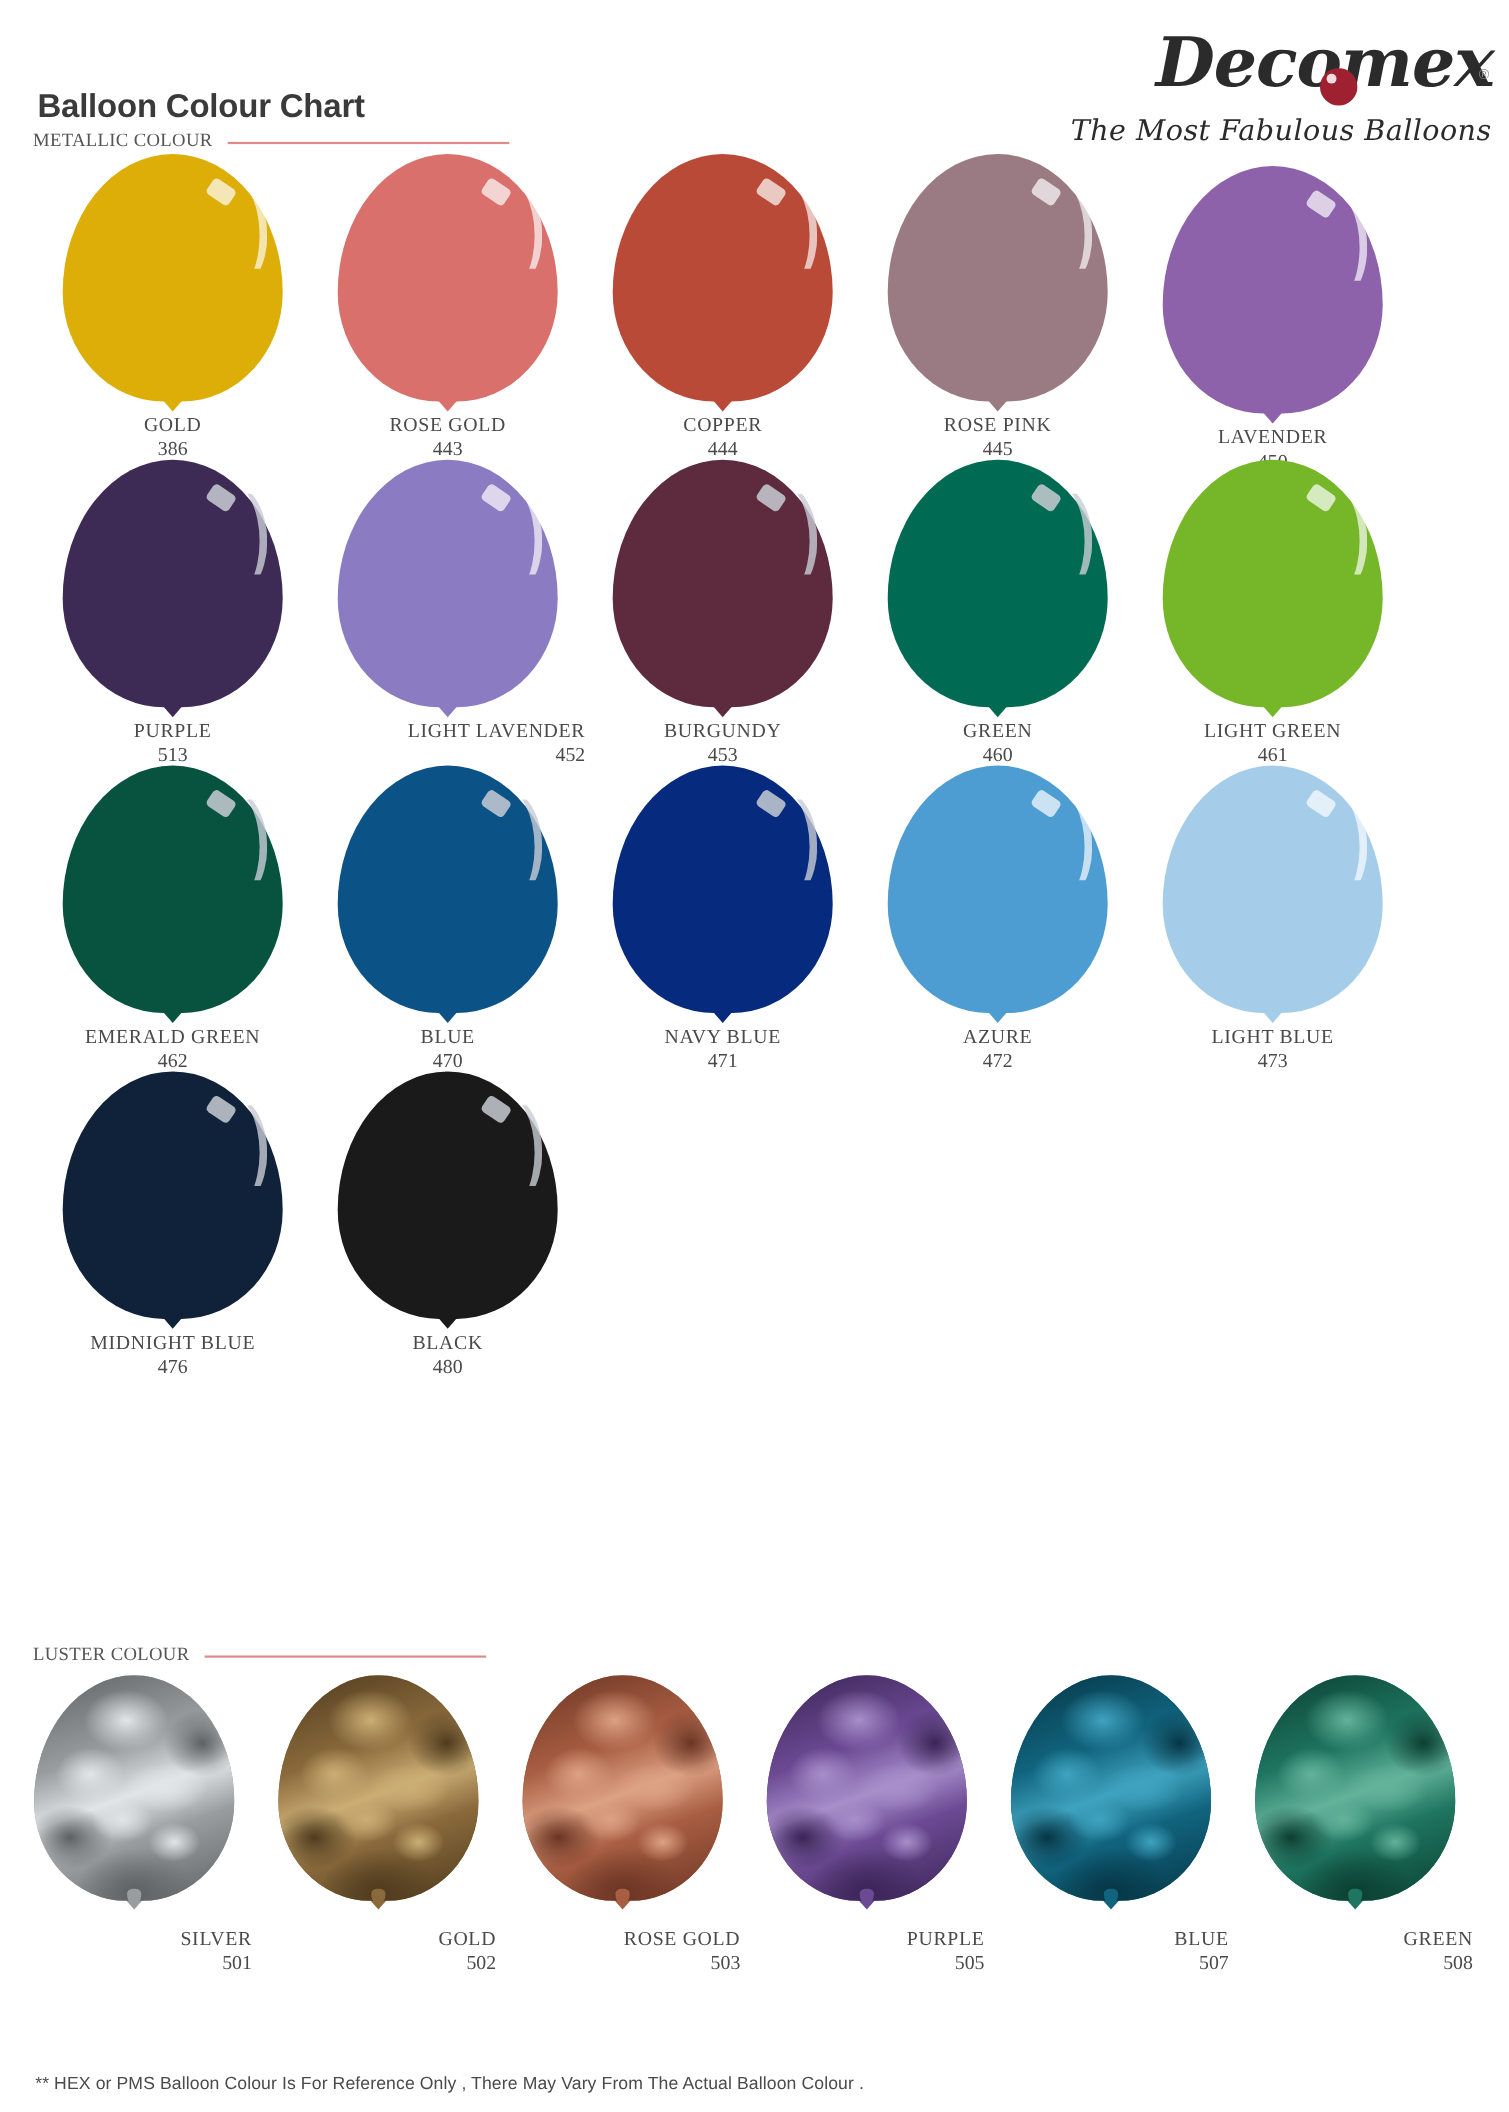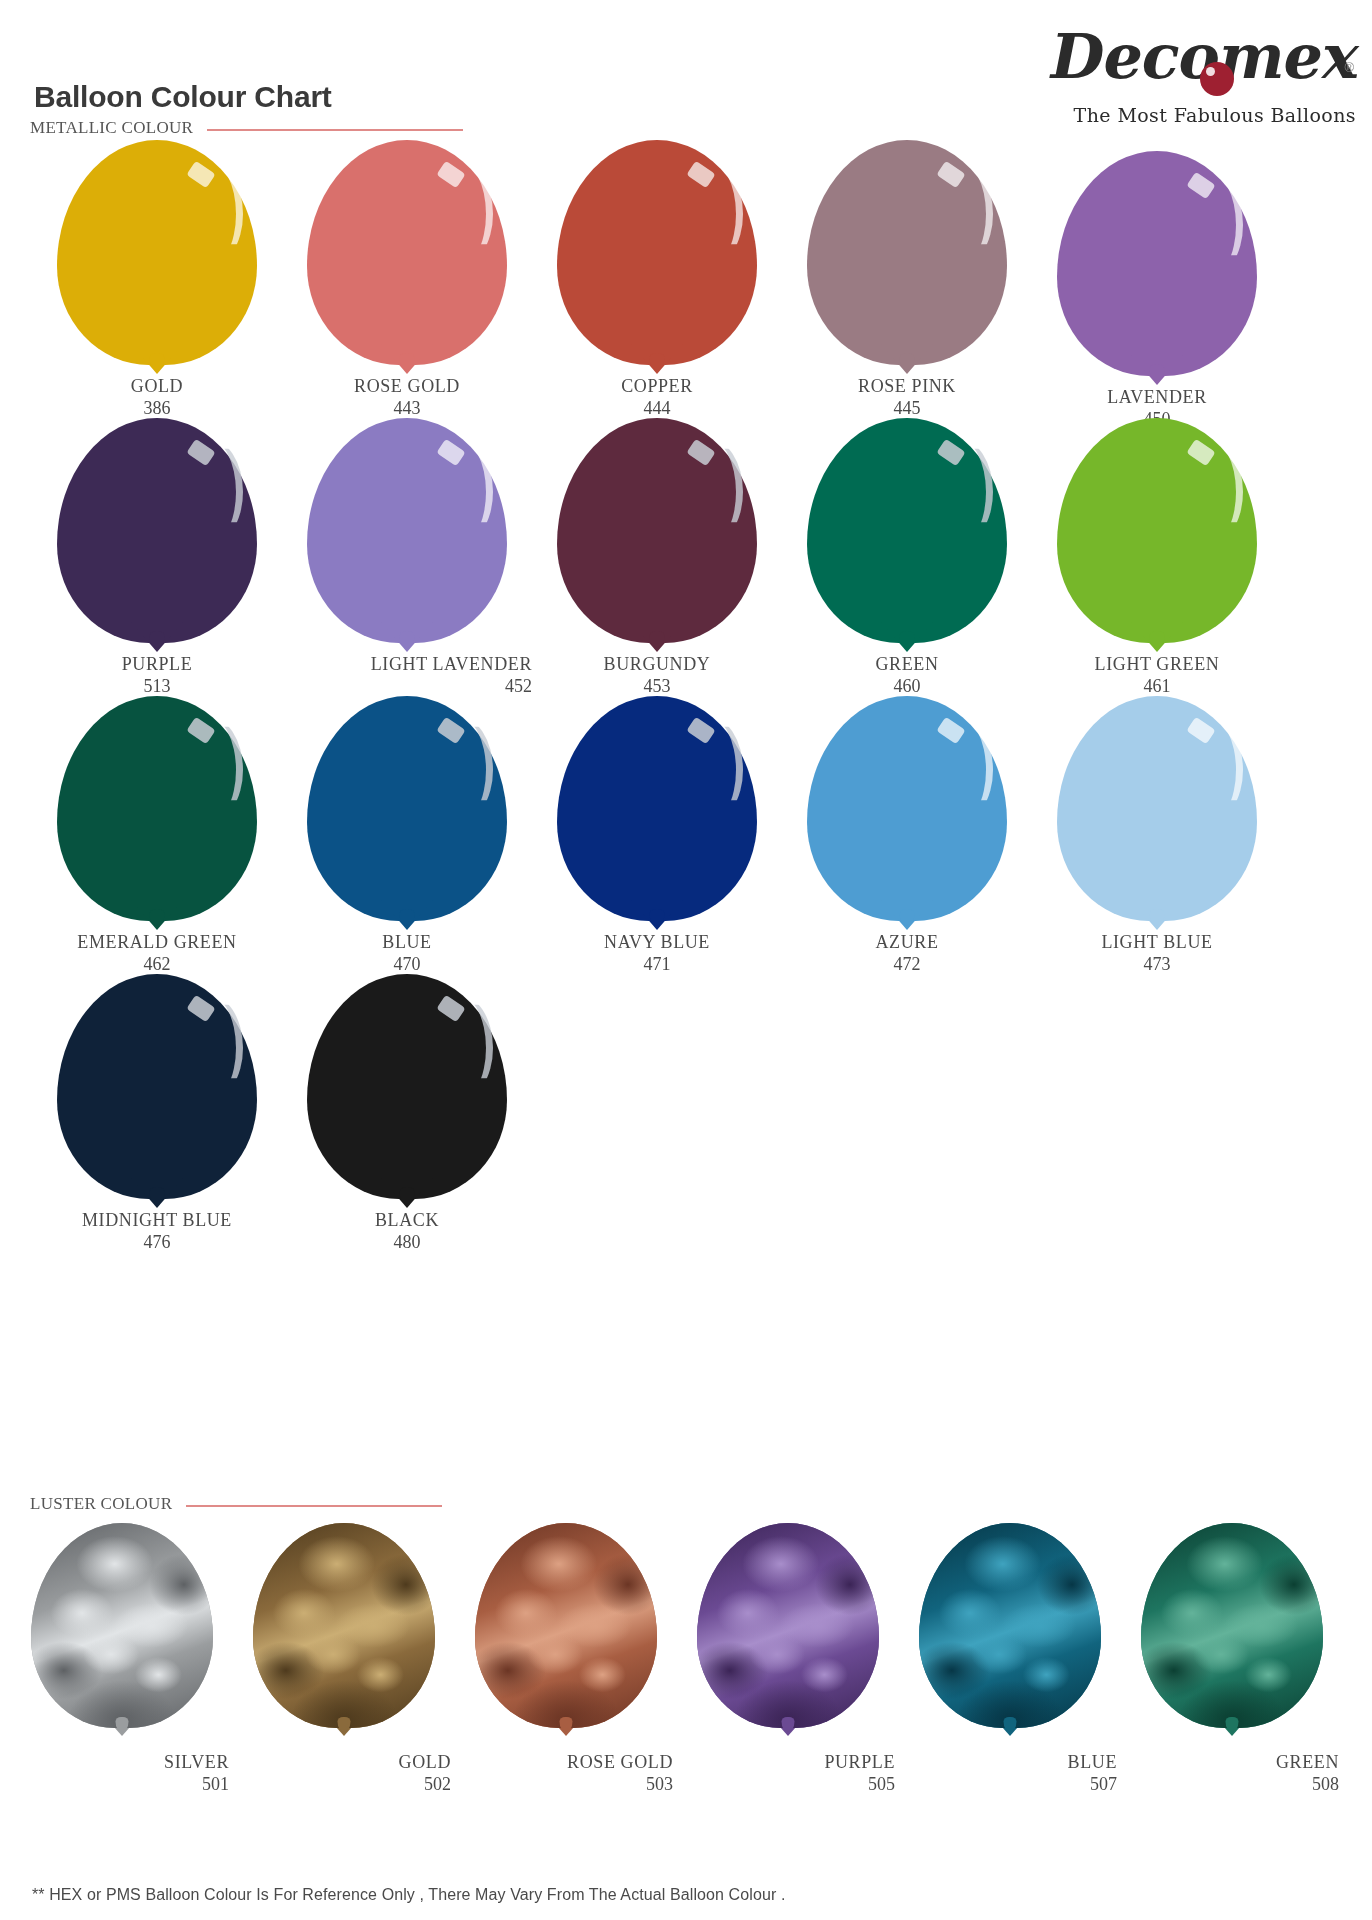--- a/index.html
+++ b/index.html
@@ -38,21 +38,21 @@
     background:rgba(255,255,255,.85); left:6px; top:5px;
   }
   #logo-reg {
     position:absolute; right:4px; top:34px;
     font-family:"Liberation Sans", sans-serif;
     font-size:13px; color:#8a8a8a;
   }
   #logo-tagline {
     position:absolute; right:2px; top:78px;
     font-family:"DejaVu Serif", serif;
-    font-size:19px; color:#2b2b2b;
+    font-style:italic; font-size:26px; color:#2b2b2b;
     letter-spacing:.4px; white-space:nowrap;
   }
 
   
   .section-head { position:absolute; left:30px; height:22px; }
   .section-head .sh-label {
     font-family:"Liberation Serif", serif;
     font-size:17px; color:#555; letter-spacing:.3px;
     float:left; line-height:20px;
   }

